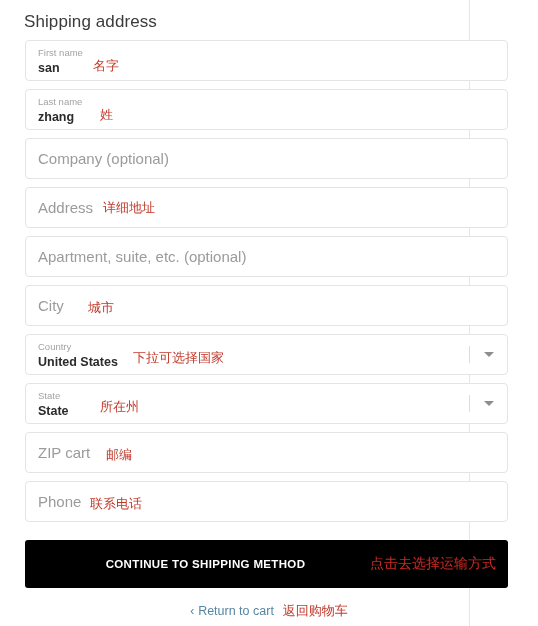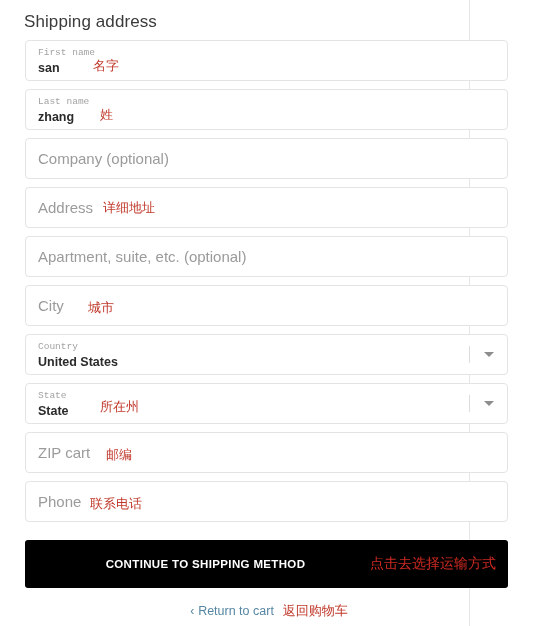--- a/index.html
+++ b/index.html
@@ -66,21 +66,20 @@
   
   .lbl {
     position: absolute;
     left: 12px;
     top: 6px;
     font-size: 9.5px;
     color: #a3a3a3;
     font-weight: 400;
     line-height: 11px;
     white-space: nowrap;
-    font-family: Liberation Mono, monospace;
   }
   .val {
     position: absolute;
     left: 12px;
     top: 20px;
     font-size: 12.5px;
     color: #2b2b2b;
     font-weight: bold;
     line-height: 15px;
     white-space: nowrap;
@@ -263,20 +262,21 @@
     <div class="field">
       <span class="ph">Phone</span>
     </div>
 
   </form>
 
   <span class="note n-firstname">名字</span>
   <span class="note n-lastname">姓</span>
   <span class="note n-address">详细地址</span>
   <span class="note n-city">城市</span>
+  <span class="note n-country">下拉可选择国家</span>
   <span class="note n-state">所在州</span>
   <span class="note n-zip">邮编</span>
   <span class="note n-phone">联系电话</span>
 
   <button type="button" class="submit-btn">
     <span class="submit-label">Continue to shipping method</span>
     <span class="submit-note">点击去选择运输方式</span>
   </button>
 
   <div class="footer">

